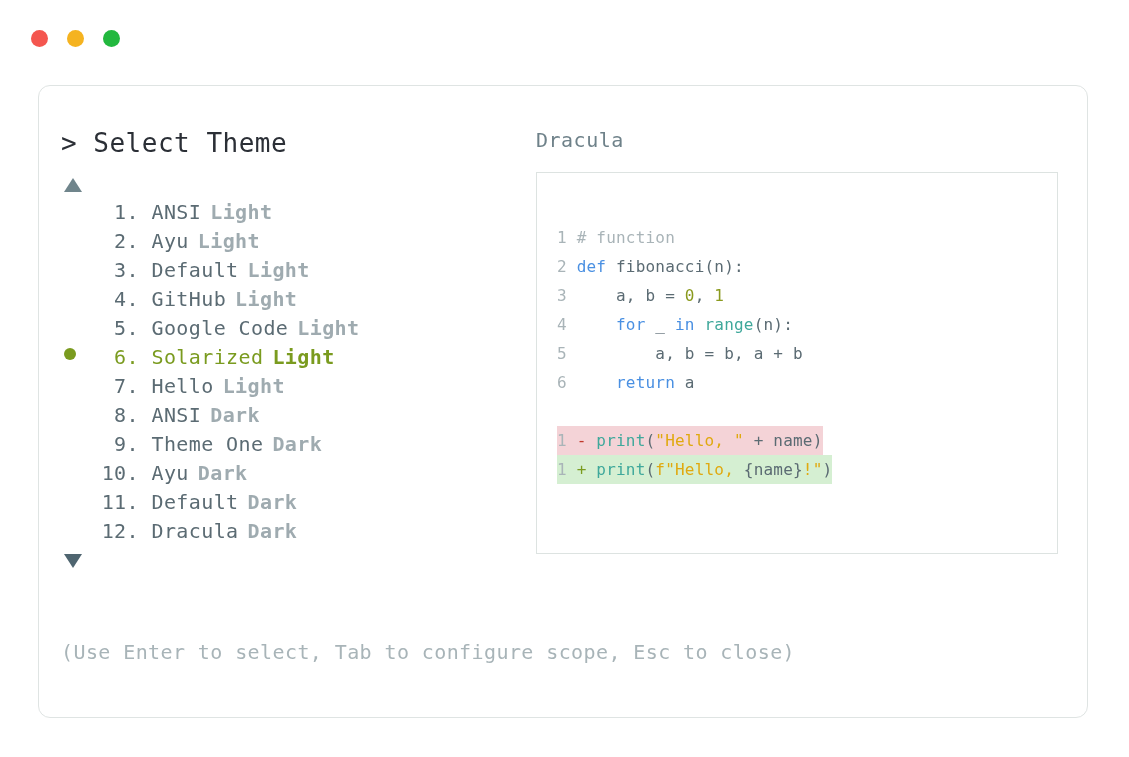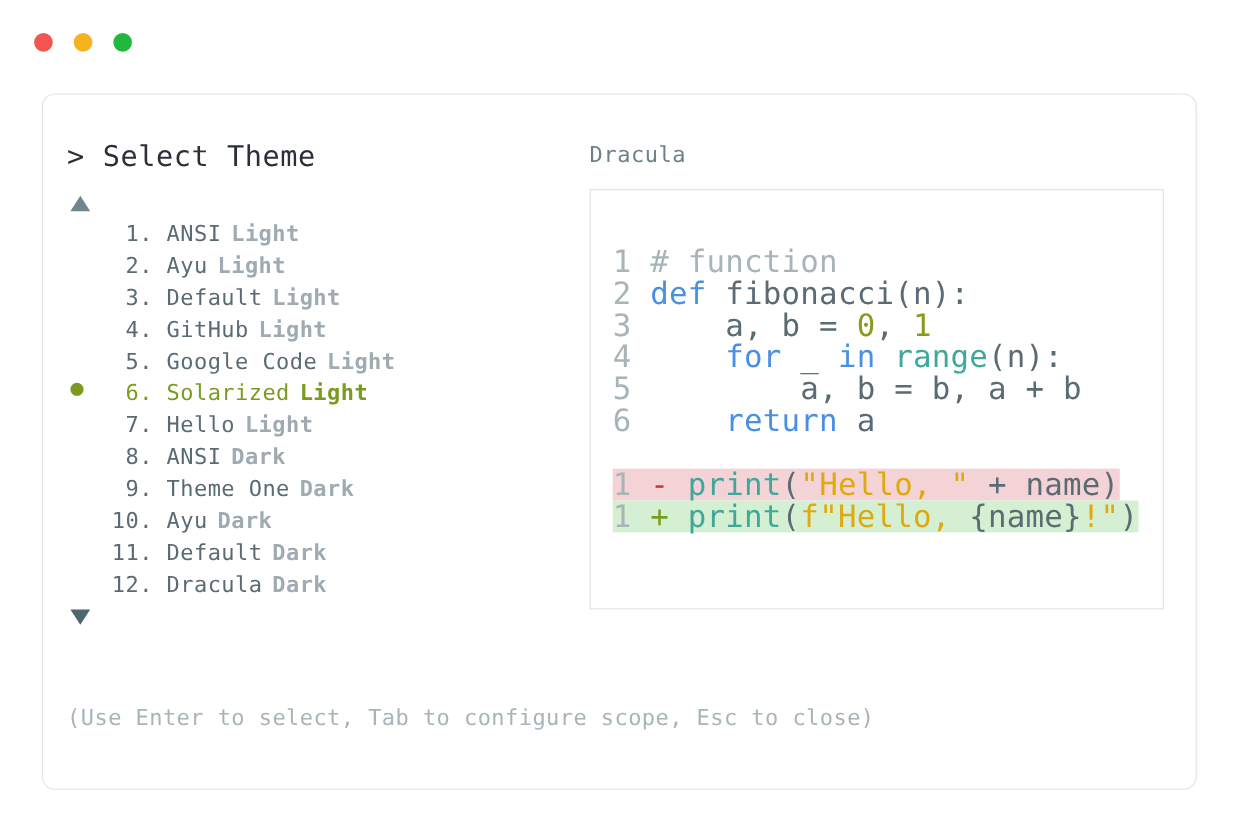--- a/index.html
+++ b/index.html
@@ -156,21 +156,21 @@
     box-sizing: border-box;
     width: 522px;
     height: 382px;
     border: 1.5px solid #dde3e1;
     background: #ffffff;
     padding: 50px 0 0 0;
     position: relative;
   }
   .code-area {
     padding-left: 20px;
-    font-size: 28px;
+    font-size: 16px;
     line-height: 29px;
     white-space: pre;
     letter-spacing: 0.2px;
   }
   .code-line { white-space: pre; }
   .ln {
     color: #a9b4b8;
   }
   .kw   { color: #4a90e2; }
   .fn   { color: #3fa89b; }

